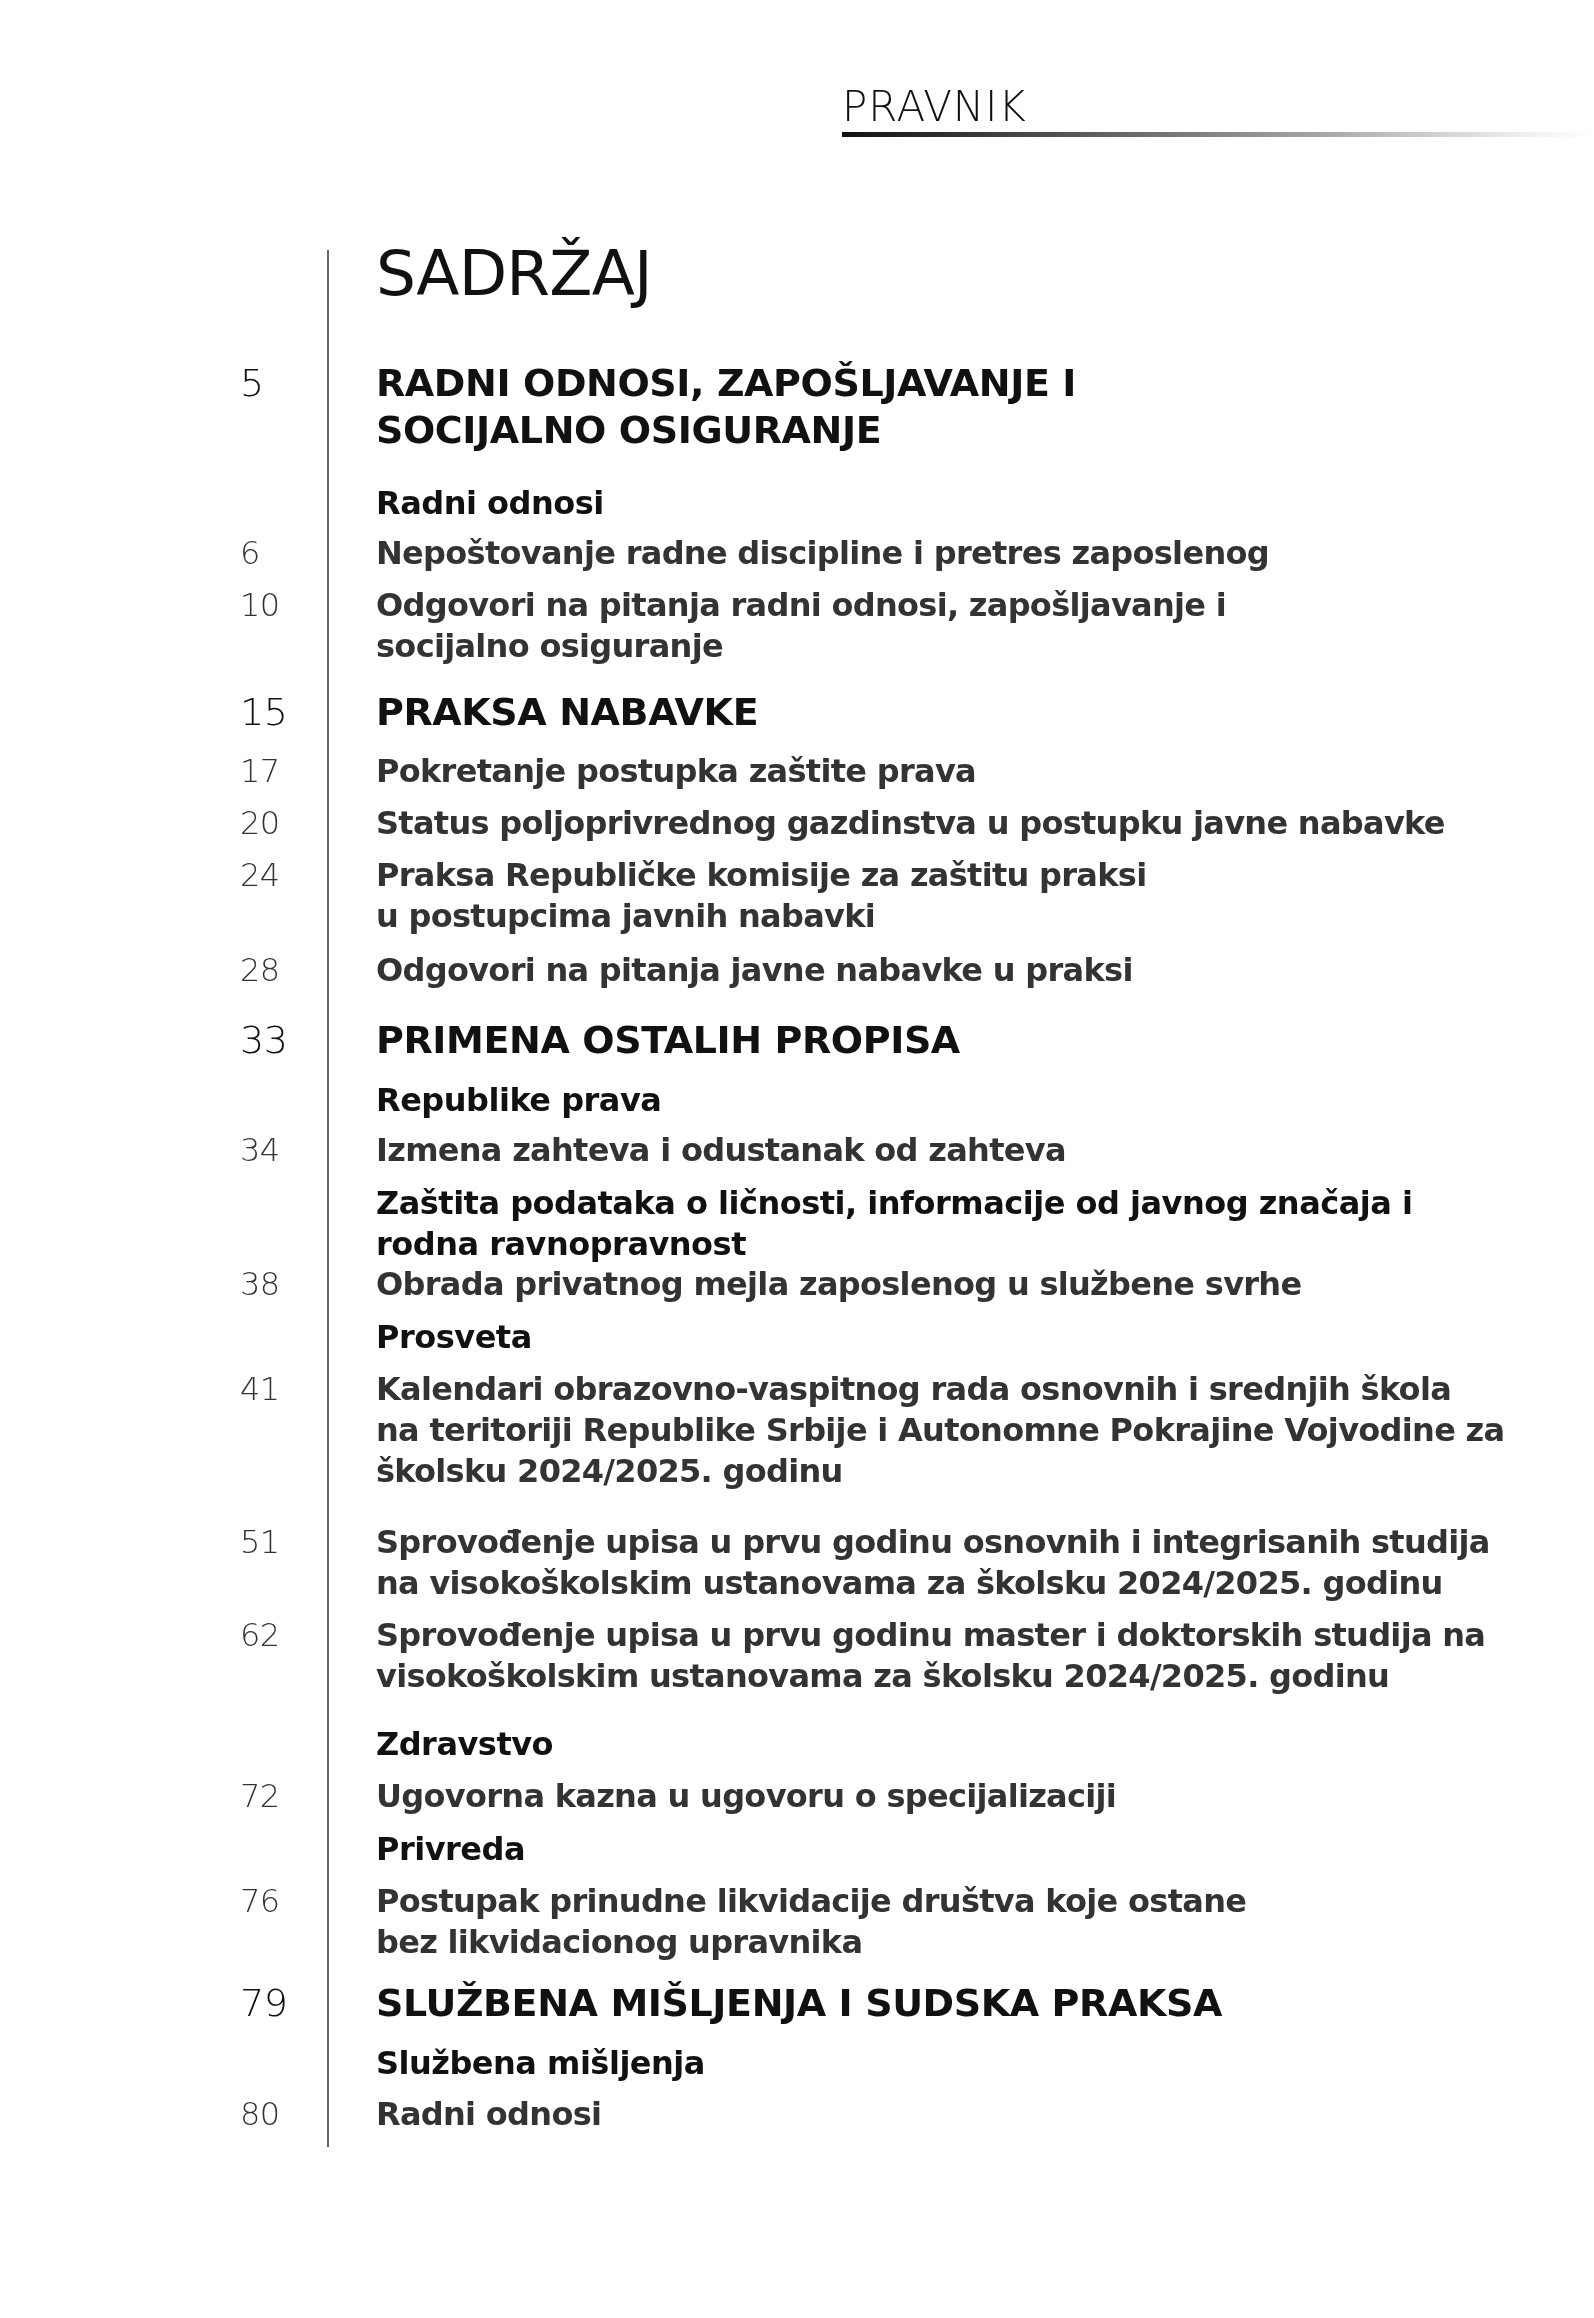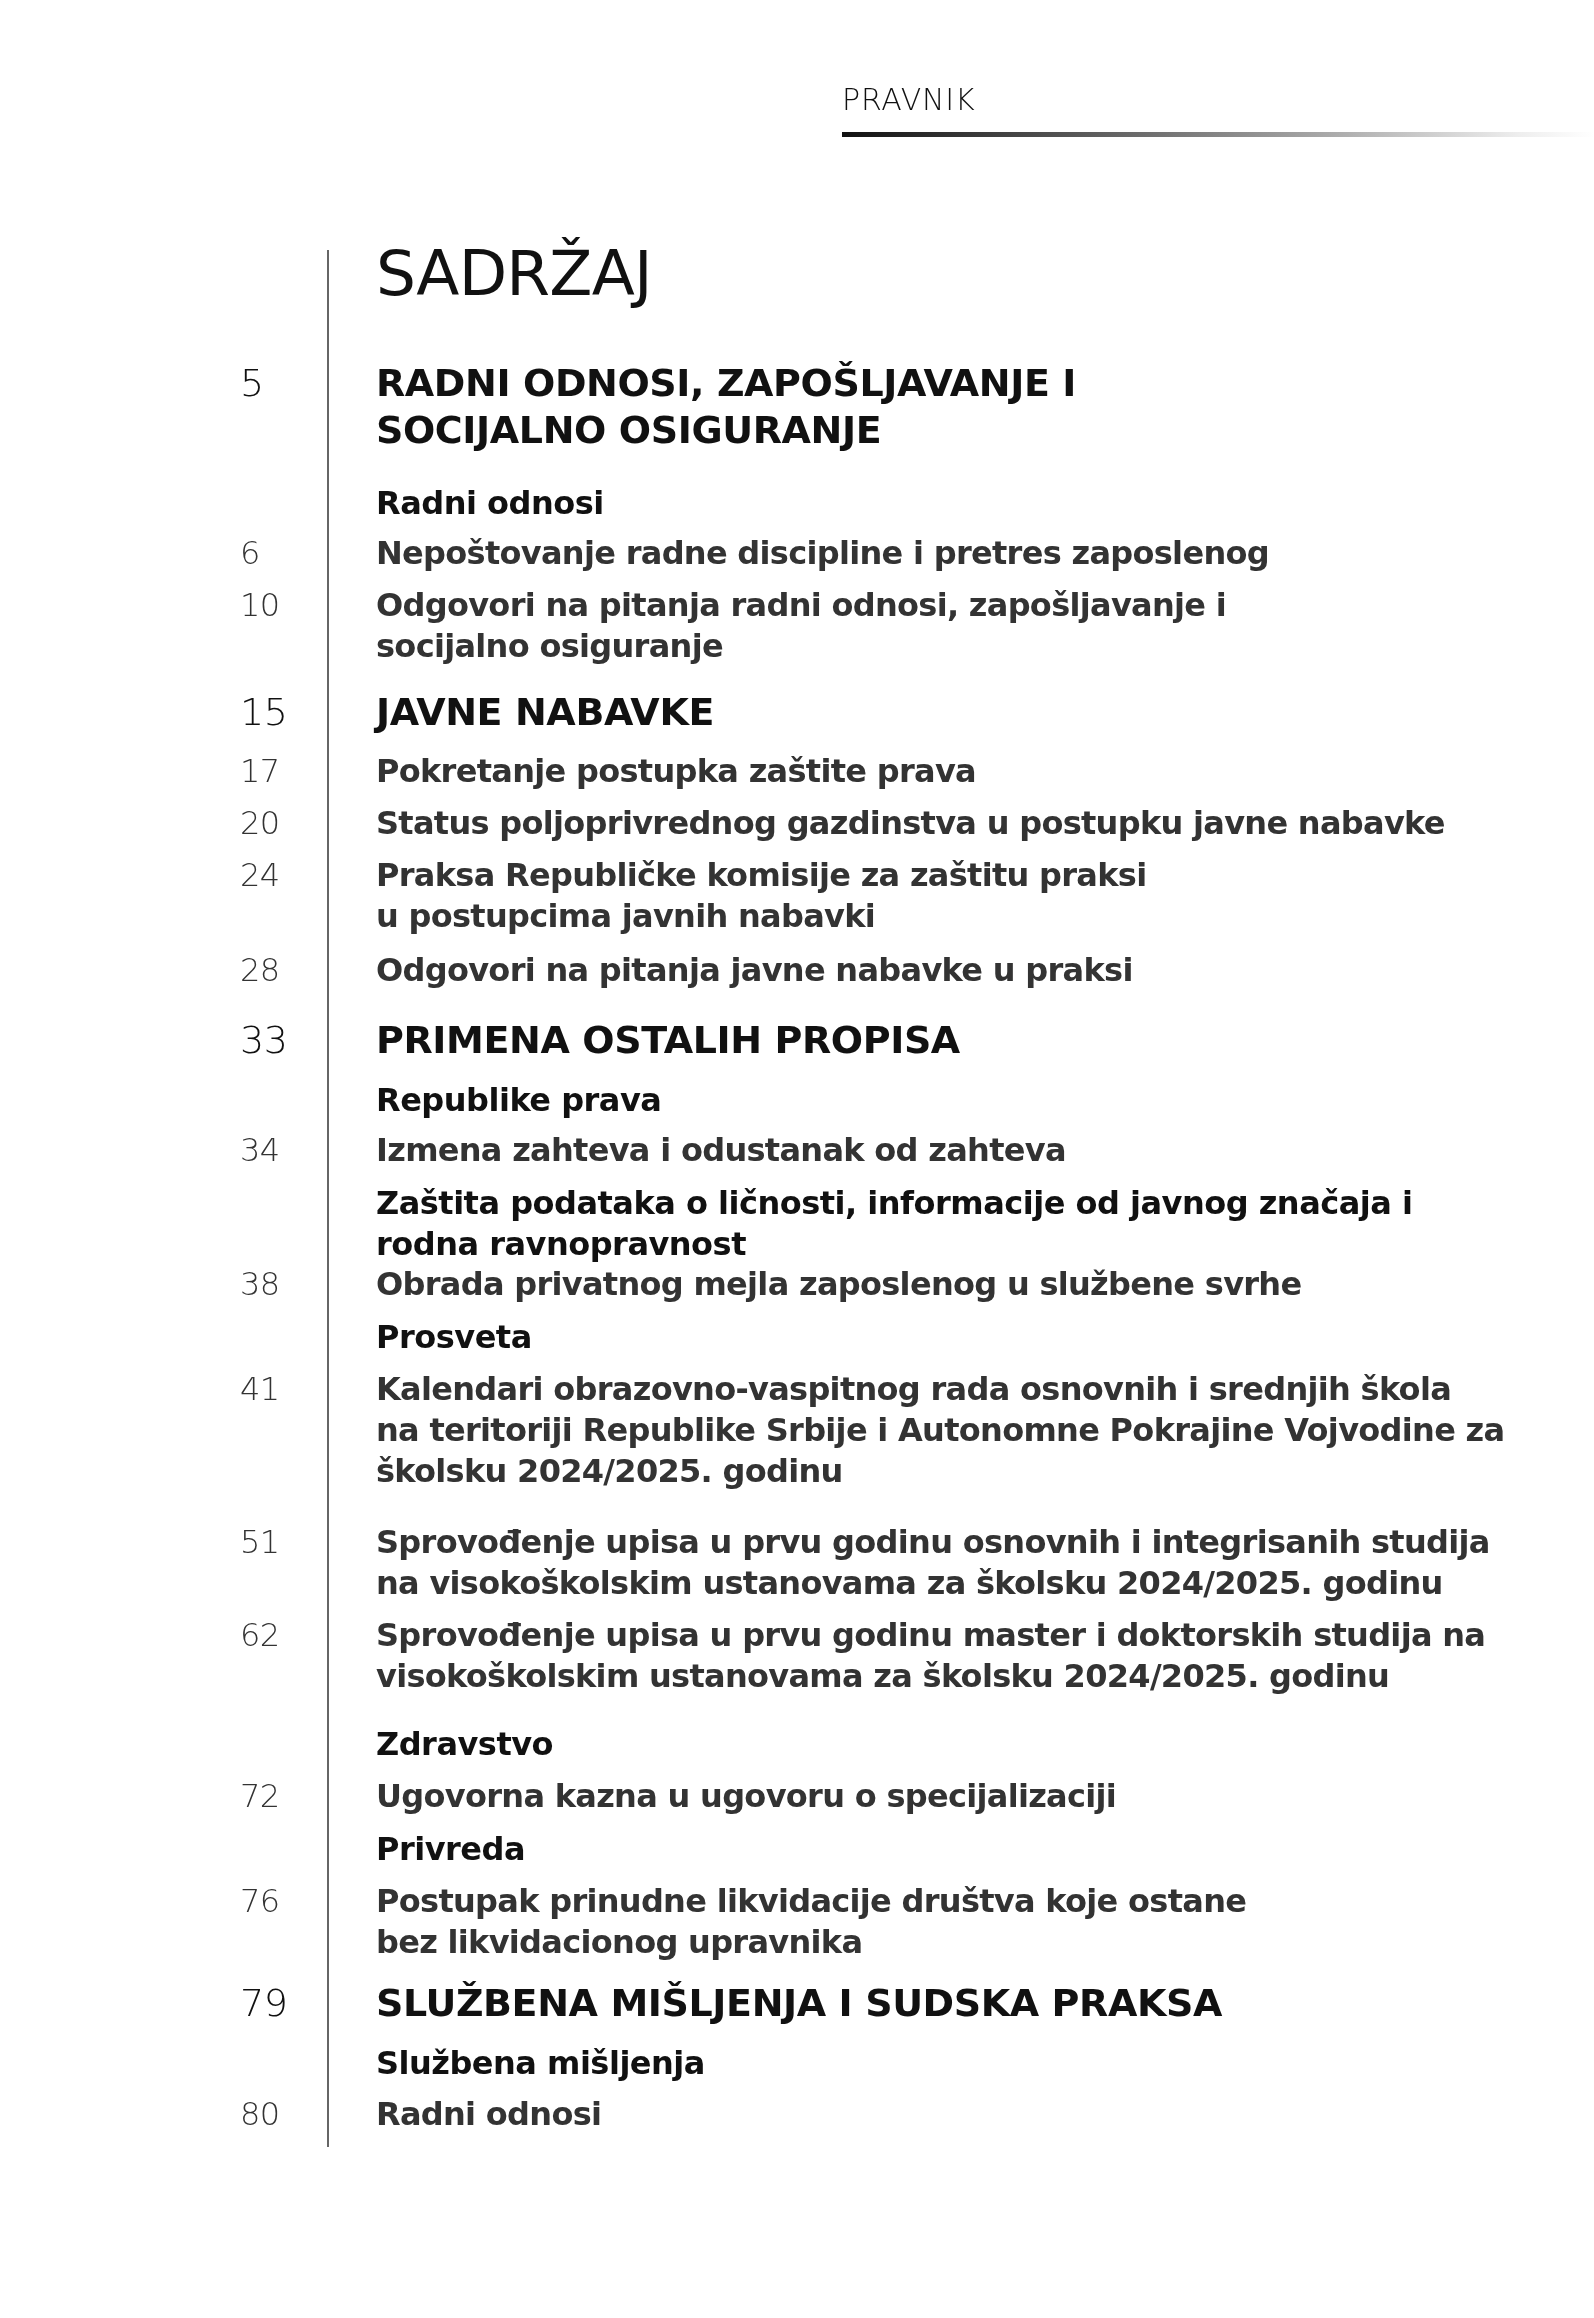--- a/index.html
+++ b/index.html
@@ -3,21 +3,21 @@
   <meta charset="utf-8">
   <style>
     html, body { margin: 0; padding: 0; background: #ffffff; }
     body {
       width: 1594px; height: 2319px; position: relative; overflow: hidden;
       font-family: "Liberation Sans", "DejaVu Sans", sans-serif;
       color: #111111;
     }
     .running-head {
       position: absolute; left: 842px; top: 82px;
-      font-size: 30px; letter-spacing: 0.8px; color: #111;
+      font-size: 42px; letter-spacing: 0.8px; color: #111;
       font-family: "DejaVu Sans", sans-serif; font-weight: 300;
     }
     .head-rule {
       position: absolute; left: 842px; top: 132px; width: 752px; height: 4.9px;
       background: linear-gradient(to right, #111 0%, #555 30%, #aaa 65%, #eee 90%, #fff 100%);
     }
     .vrule {
       position: absolute; left: 327px; top: 250px; width: 1.6px; height: 1897px;
       background: #666;
     }
@@ -72,21 +72,21 @@
       <div class="entry item" style="top: 585px;">
         <div class="num">10</div>
         <div class="text">
           <div>Odgovori na pitanja radni odnosi, zapošljavanje i</div>
           <div>socijalno osiguranje</div>
         </div>
       </div>
       <div class="entry section" style="top: 689px;">
         <div class="num">15</div>
         <div class="text">
-          <div>JAVNE NABAVKE</div>
+          <div>PRAKSA NABAVKE</div>
         </div>
       </div>
       <div class="entry item" style="top: 751px;">
         <div class="num">17</div>
         <div class="text">
           <div>Pokretanje postupka zaštite prava</div>
         </div>
       </div>
       <div class="entry item" style="top: 803px;">
         <div class="num">20</div>

